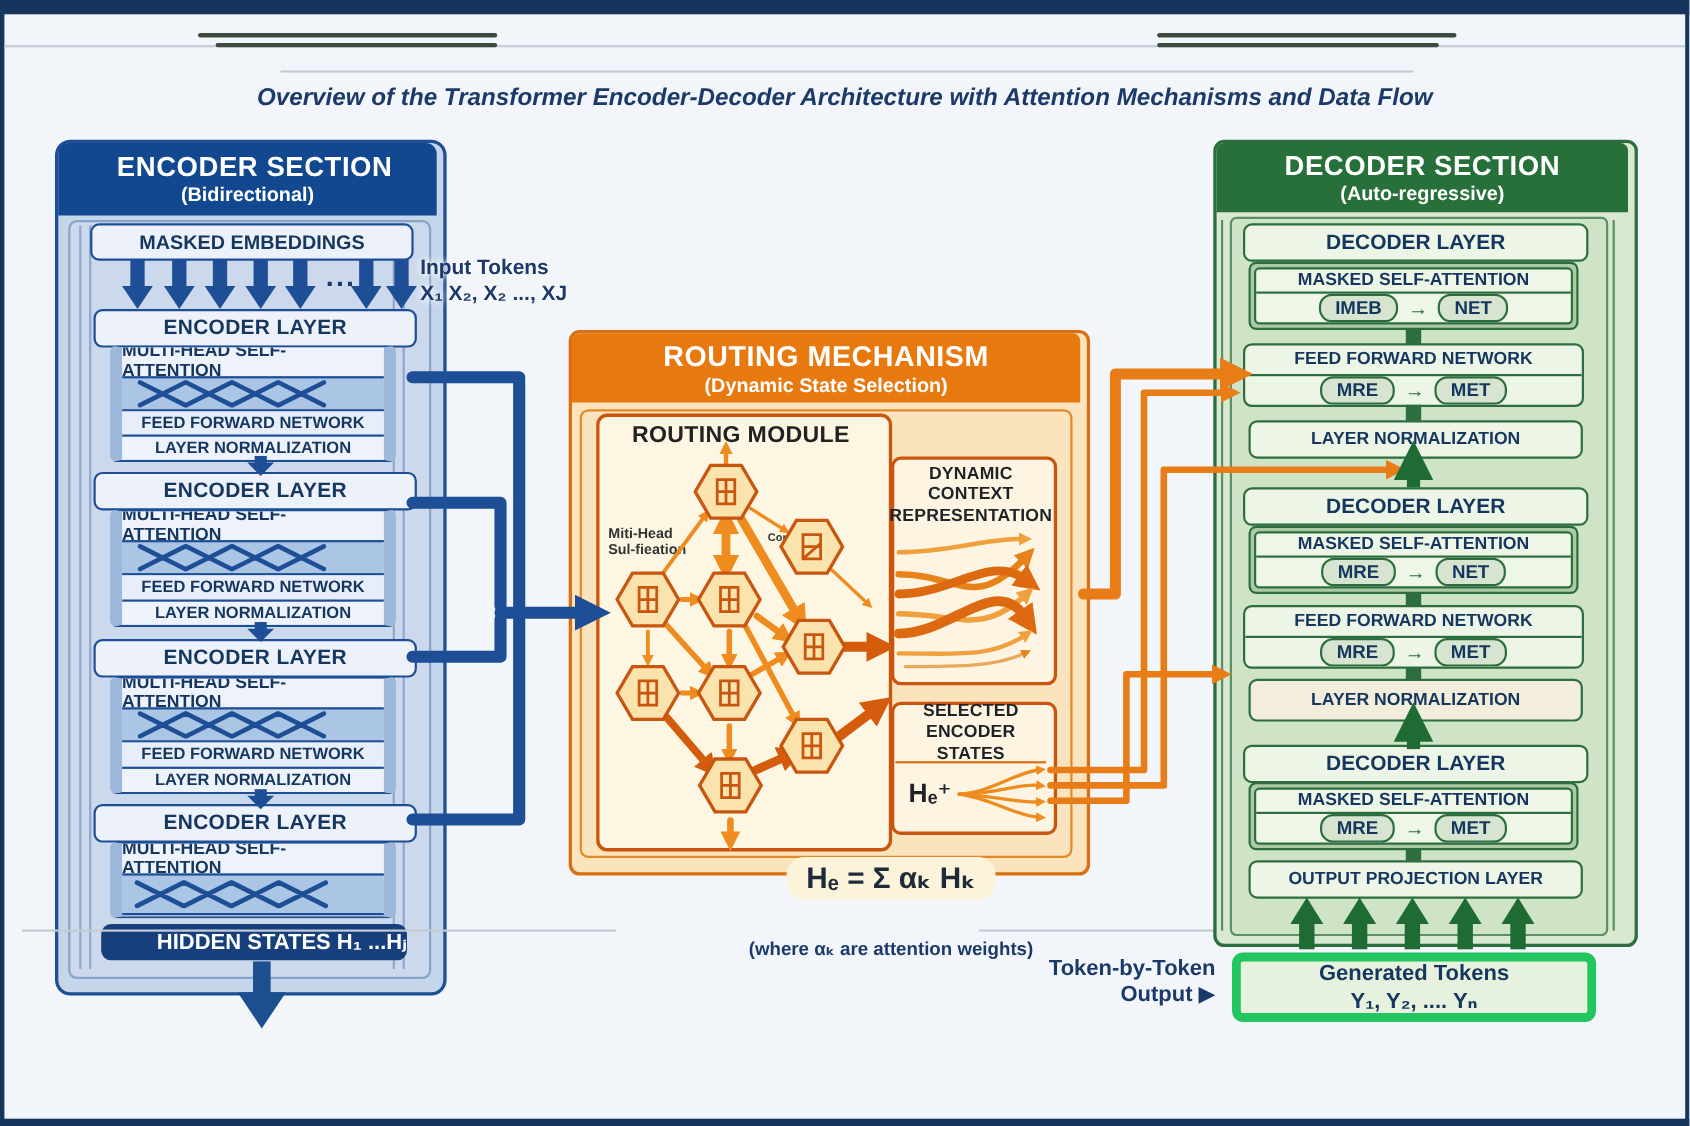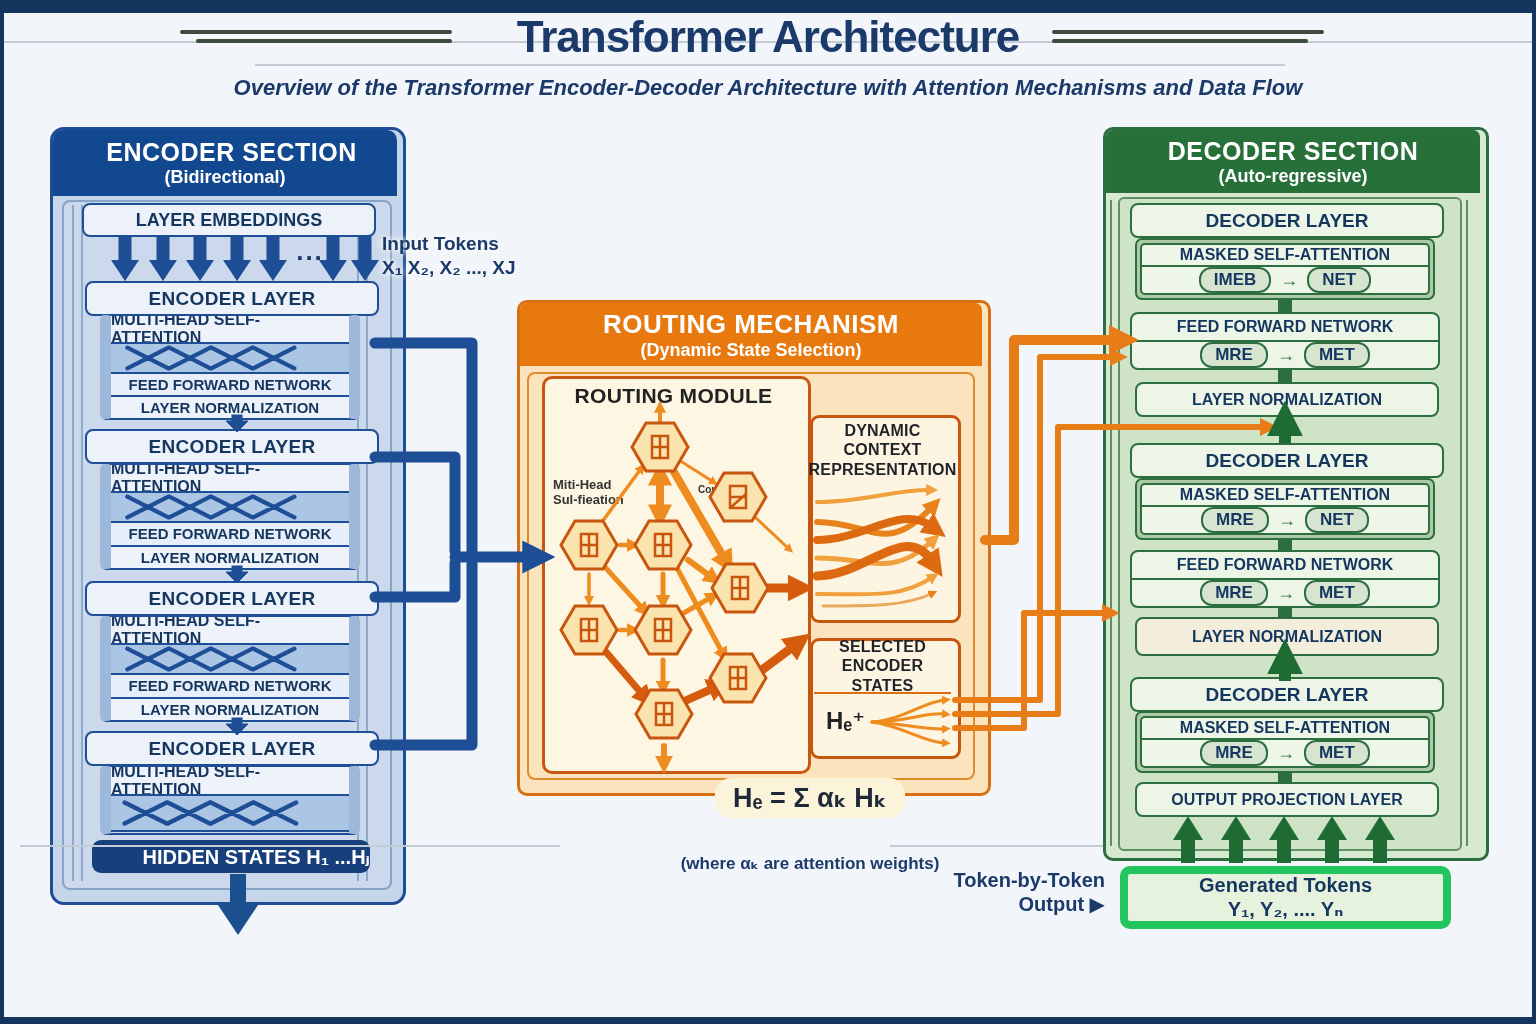--- a/index.html
+++ b/index.html
@@ -92,41 +92,38 @@
   <div class="abs edge" style="left:0;top:0;width:1536px;height:13px;"></div>
   <div class="abs edge" style="left:0;top:1017px;width:1536px;height:7px;"></div>
   <div class="abs edge" style="left:0;top:0;width:4px;height:1024px;"></div>
   <div class="abs edge" style="left:1532px;top:0;width:4px;height:1024px;"></div>
 
   <div class="abs rule" style="left:4px;top:41px;width:1528px;"></div>
   <div class="abs flank-dark" style="left:180px;top:30px;width:272px;"></div>
   <div class="abs flank-dark" style="left:196px;top:39px;width:256px;"></div>
   <div class="abs flank-dark" style="left:1052px;top:30px;width:272px;"></div>
   <div class="abs flank-dark" style="left:1052px;top:39px;width:256px;"></div>
-  <div class="abs ctr" style="left:0;top:8px;width:1536px;height:58px;">
-    <div class="title">Transformer Architecture</div>
-  </div>
   <div class="abs rule" style="left:255px;top:64px;width:1030px;height:1.5px;"></div>
   <div class="abs ctr" style="left:0;top:70px;width:1536px;height:36px;">
     <div class="subtitle">Overview of the Transformer Encoder-Decoder Architecture with Attention Mechanisms and Data Flow</div>
   </div>
 
   <div class="abs e-panel" style="left:50px;top:127px;width:350px;height:772px;"></div>
   <div class="abs e-head col" style="left:53px;top:130px;width:344px;height:66px;">
     <div class="l1">ENCODER SECTION</div>
     <div class="l2">(Bidirectional)</div>
   </div>
   <div class="abs e-inner" style="left:62px;top:200px;width:326px;height:686px;"></div>
   <div class="abs e-rail" style="left:72px;top:205px;height:676px;"></div>
   <div class="abs e-rail" style="left:81px;top:205px;height:676px;"></div>
   <div class="abs e-rail" style="left:357px;top:205px;height:676px;"></div>
   <div class="abs e-rail" style="left:366px;top:205px;height:676px;"></div>
 
   <div class="abs bluebox ctr" style="left:82px;top:203px;width:290px;height:30px;font-size:18px;">
-    <span>LAYER EMBEDDINGS</span>
+    <span>MASKED EMBEDDINGS</span>
   </div>
   <div class="abs edots" style="left:292px;top:236px;width:36px;text-align:center;">...</div>
   <div class="abs tokens" style="left:382px;top:232px;width:170px;">
     <div>Input Tokens</div>
     <div>X₁  X₂, X₂ ..., XJ</div>
   </div>
 
   <div class="abs bluebox ctr e-layerbox" style="left:85px;top:281px;width:290px;height:31px;">
     <span>ENCODER LAYER</span>
   </div>

